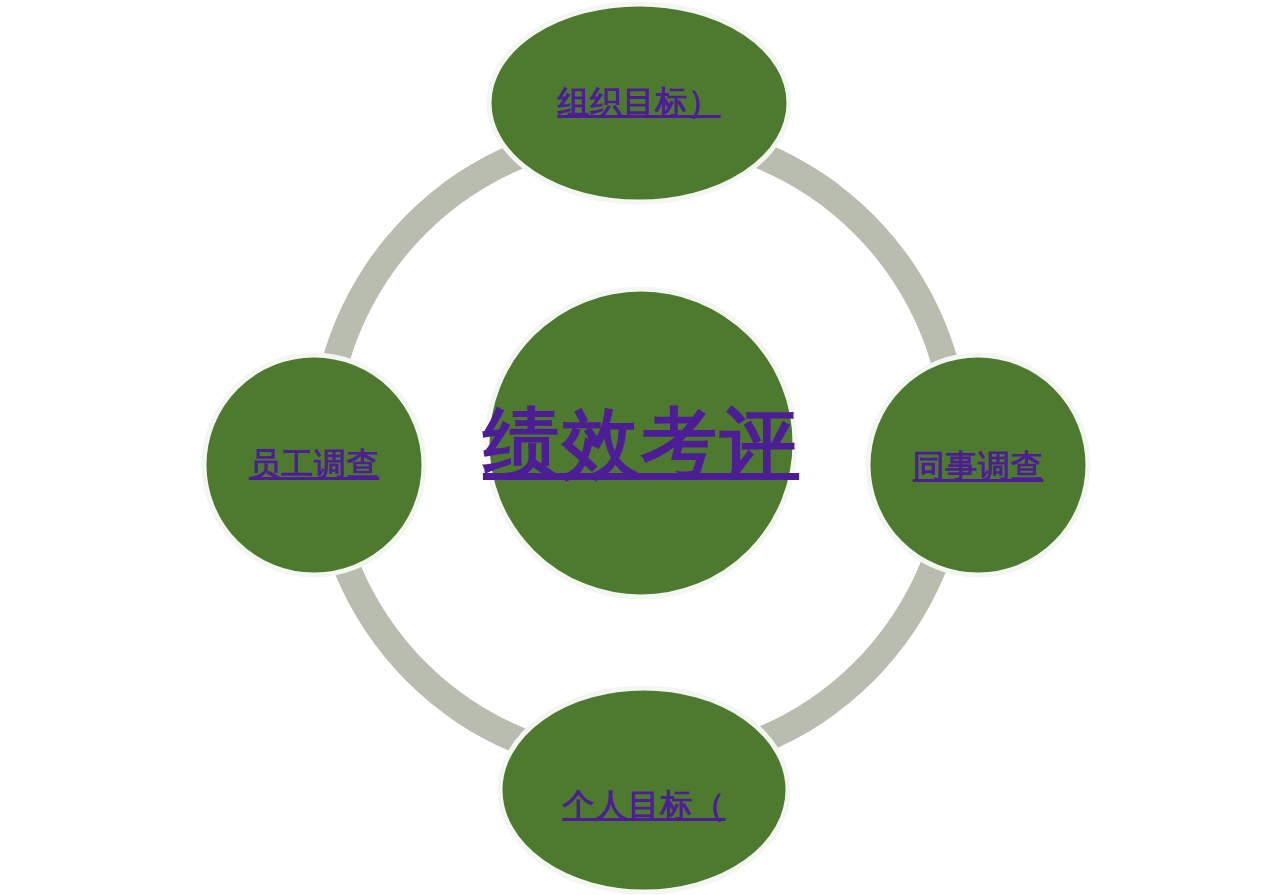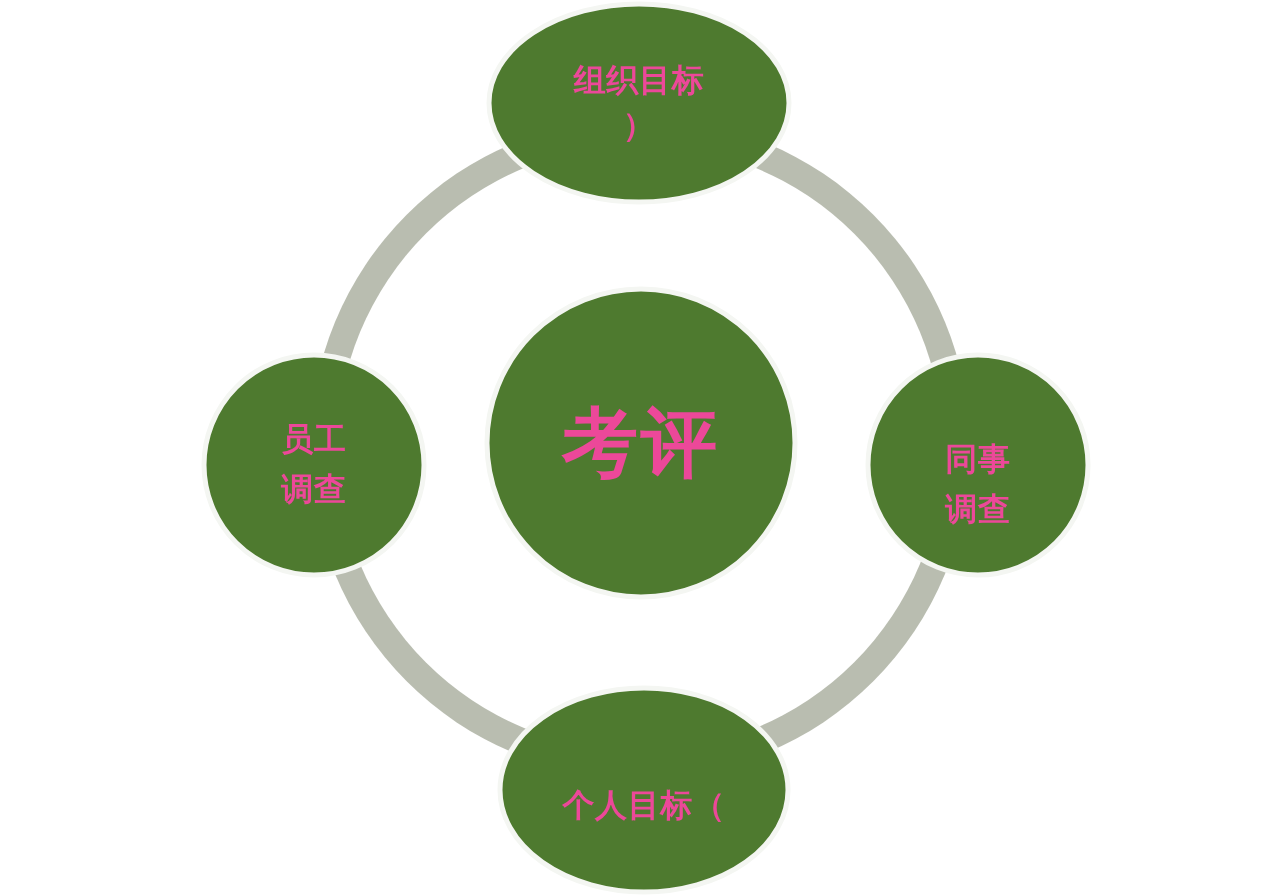--- a/index.html
+++ b/index.html
@@ -24,29 +24,30 @@
     position: absolute;
     left: 0;
     top: 0;
     width: 1280px;
     height: 895px;
     display: block;
   }
   .node-label {
     position: absolute;
     display: flex;
-    flex-direction: column;
+    flex-direction: row;
     align-items: center;
     justify-content: center;
     text-align: center;
-    color: #ec4899;
+    color: #4c1d95;
     letter-spacing: 0.02em;
     line-height: 1.22;
     pointer-events: none;
     white-space: pre;
+    text-decoration: underline;
   }
   .node-label span {
     display: block;
   }
 
   
   #label-center {
     left: 487px;
     top: 305px;
     width: 308px;
@@ -87,21 +88,21 @@
     height: 220px;
     font-size: 32px;
     font-weight: 600;
     line-height: 1.55;
     text-align: right;
   }
 
   
   #label-right {
     left: 868px;
-    top: 375px;
+    top: 357px;
     width: 220px;
     height: 220px;
     font-size: 32px;
     font-weight: 600;
     line-height: 1.55;
   }
 </style>
 </head>
 <body>
 
@@ -128,20 +129,21 @@
     <ellipse cx="644" cy="790" rx="144" ry="102" fill="#4e7a2f" stroke="#f4f6f2" stroke-width="5"></ellipse>
 
     <circle cx="314" cy="465" r="110" fill="#4e7a2f" stroke="#f4f6f2" stroke-width="5"></circle>
 
     <circle cx="978" cy="465" r="110" fill="#4e7a2f" stroke="#f4f6f2" stroke-width="5"></circle>
 
     <circle cx="641" cy="443" r="154" fill="#4e7a2f" stroke="#f4f6f2" stroke-width="5"></circle>
   </svg>
 
   <div class="node-label" id="label-center">
+    <span>绩效</span>
     <span>考评</span>
   </div>
 
   <div class="node-label" id="label-top">
     <span>组织目标</span>
     <span>）</span>
   </div>
 
   <div class="node-label" id="label-right">
     <span>同事</span>

